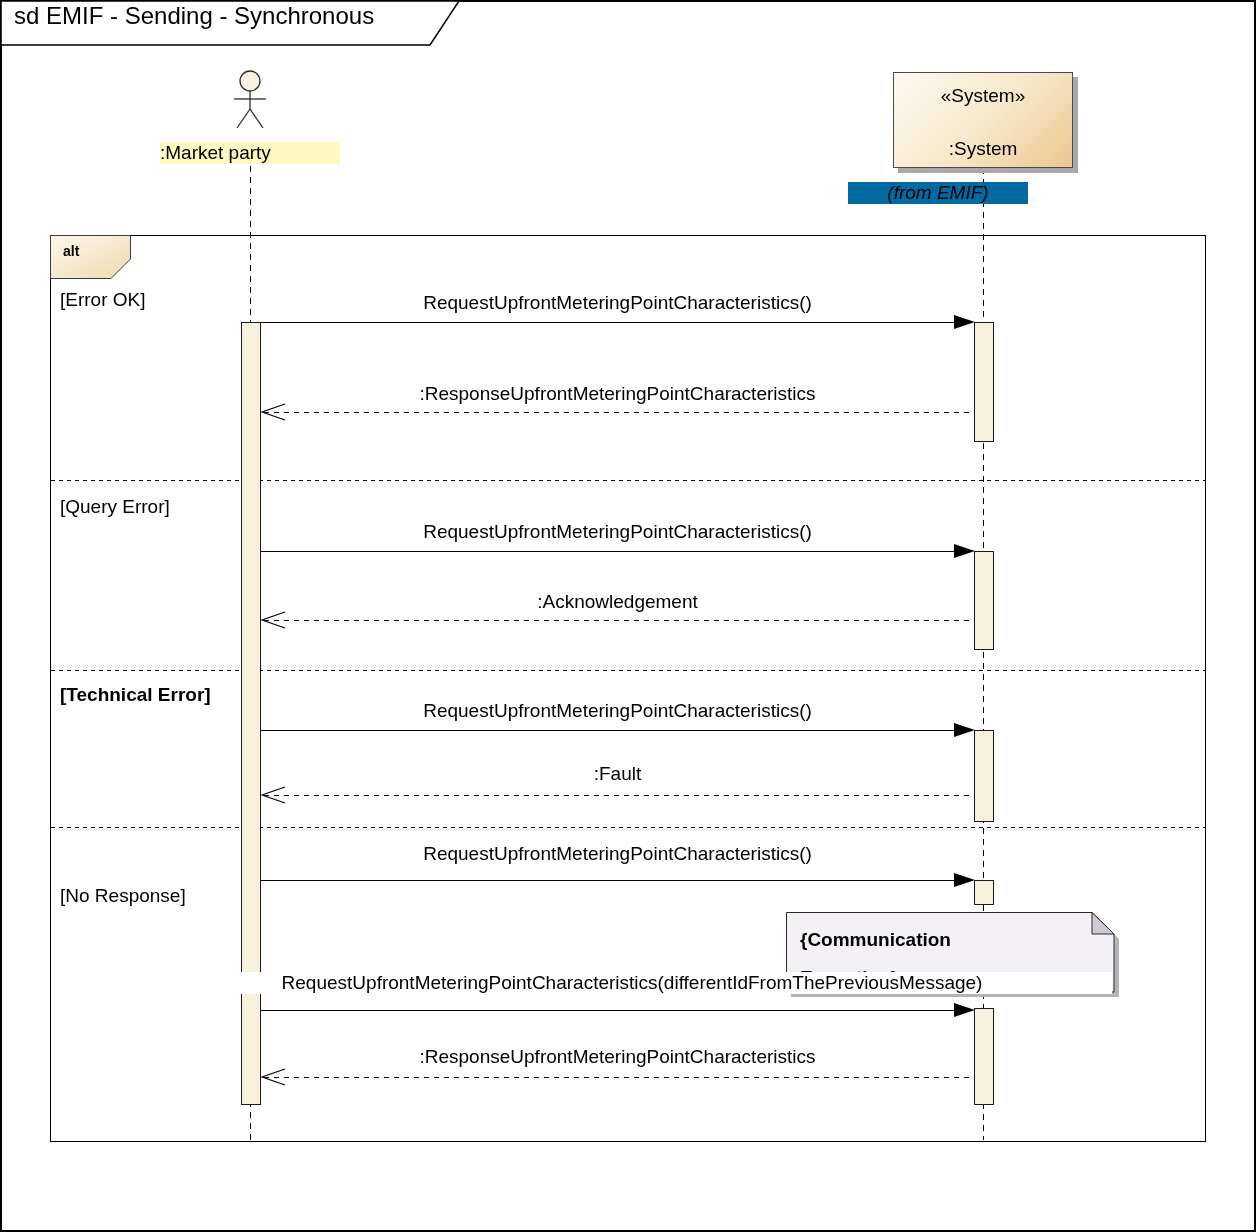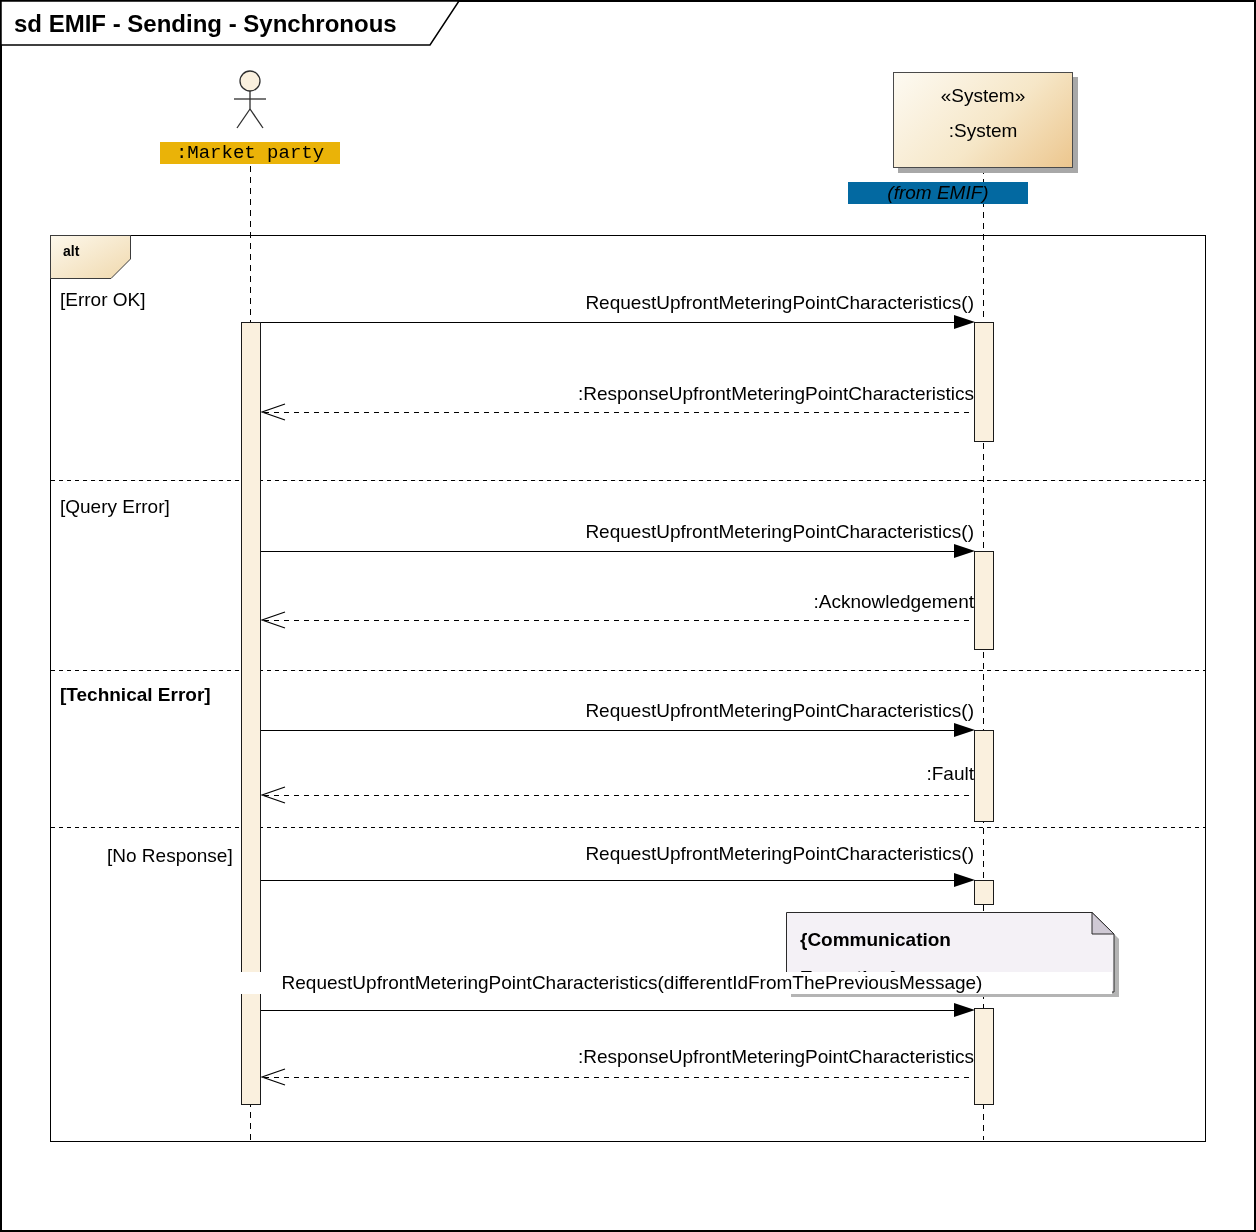--- a/index.html
+++ b/index.html
@@ -3,37 +3,37 @@
 <meta charset="utf-8">
 <style>
   html,body{margin:0;padding:0;}
   body{
     width:1256px;height:1232px;position:relative;background:#fff;
     font-family:"Liberation Sans","DejaVu Sans",sans-serif;color:#000;
     overflow:hidden;
   }
   .abs{position:absolute;}
   .canvas-frame{left:0;top:0;width:1256px;height:1232px;border:2px solid #000;box-sizing:border-box;}
-  .title-text{left:14px;top:10px;font-size:24px;font-weight:bold;white-space:nowrap;text-align:right;}
+  .title-text{left:14px;top:2px;font-size:24px;font-weight:normal;white-space:nowrap;text-align:right;}
   .lifeline{width:1px;background:repeating-linear-gradient(180deg,#000 0 6px,transparent 6px 11px);}
   .divider{height:1px;background:repeating-linear-gradient(90deg,#000 0 4px,transparent 4px 8px);}
   .act{width:20px;background:#faf0de;border:1px solid #1a1a1a;box-sizing:border-box;}
   .msg-line{height:0;border-top:1px solid #000;}
   .ret-line{height:1px;background:repeating-linear-gradient(90deg,#000 0 5px,transparent 5px 10px);}
-  .msg-label{left:261px;width:713px;text-align:right;font-size:19px;white-space:nowrap;}
+  .msg-label{left:261px;width:713px;text-align:center;font-size:19px;white-space:nowrap;}
   .guard{font-size:19px;white-space:nowrap;}
   .alt-box{left:50px;top:235px;width:1156px;height:907px;border:1px solid #000;box-sizing:border-box;}
   .alt-op{left:12px;top:8px;font-size:14px;font-weight:bold;}
-  .actor-label{left:160px;top:142px;width:180px;text-align:center;font-size:19px;white-space:nowrap;background:#eab308;font-family:Liberation Mono, monospace;}
+  .actor-label{left:160px;top:142px;width:180px;text-align:left;font-size:19px;white-space:nowrap;background:#fef9c3;}
   .elhub-box{
     left:893px;top:72px;width:180px;height:96px;box-sizing:border-box;
     border:1px solid #4a4a4a;box-shadow:5px 5px 0 #a8a8a8;
     background:linear-gradient(135deg,#fdfaf2 0%,#f6e7c8 55%,#ecc68e 100%);
     display:flex;flex-direction:column;align-items:center;justify-content:flex-start;
-    padding-top:12px;gap:13px;font-size:19px;
+    padding-top:12px;gap:31px;font-size:19px;
   }
   .from-label{left:848px;top:182px;width:180px;text-align:center;font-style:italic;font-size:19px;background:#0369a1;white-space:nowrap;}
   .note-text{left:800px;top:921px;font-size:19px;line-height:38px;white-space:nowrap;font-weight:bold;}
   .retry-label{left:152px;width:960px;top:972px;text-align:center;font-size:19px;white-space:nowrap;background:#fff;}
 </style>
 </head>
 <body>
 
 <div class="abs canvas-frame"></div>
 
@@ -72,21 +72,21 @@
 </svg>
 <div class="abs alt-op" style="left:63px;top:243px;">alt</div>
 
 <div class="abs divider" style="left:51px;top:480px;width:1154px;"></div>
 <div class="abs divider" style="left:51px;top:670px;width:1154px;"></div>
 <div class="abs divider" style="left:51px;top:827px;width:1154px;"></div>
 
 <div class="abs guard" style="left:60px;top:289px;">[Error OK]</div>
 <div class="abs guard" style="left:60px;top:496px;text-align:right;">[Query Error]</div>
 <div class="abs guard" style="left:60px;top:684px;font-weight:bold;">[Technical Error]</div>
-<div class="abs guard" style="left:60px;top:845px;margin-left:47px;">[No Response]</div>
+<div class="abs guard" style="left:60px;top:885px;">[No Response]</div>
 
 <div class="abs act" style="left:241px;top:322px;height:783px;"></div>
 <div class="abs act" style="left:974px;top:322px;height:120px;"></div>
 <div class="abs act" style="left:974px;top:551px;height:99px;"></div>
 <div class="abs act" style="left:974px;top:730px;height:92px;"></div>
 <div class="abs act" style="left:974px;top:880px;height:25px;"></div>
 <div class="abs act" style="left:974px;top:1008px;height:97px;"></div>
 
 <div class="abs msg-label" style="top:292px;">RequestUpfrontMeteringPointCharacteristics()</div>
 <div class="abs msg-line" style="left:261px;top:322px;width:694px;"></div>

